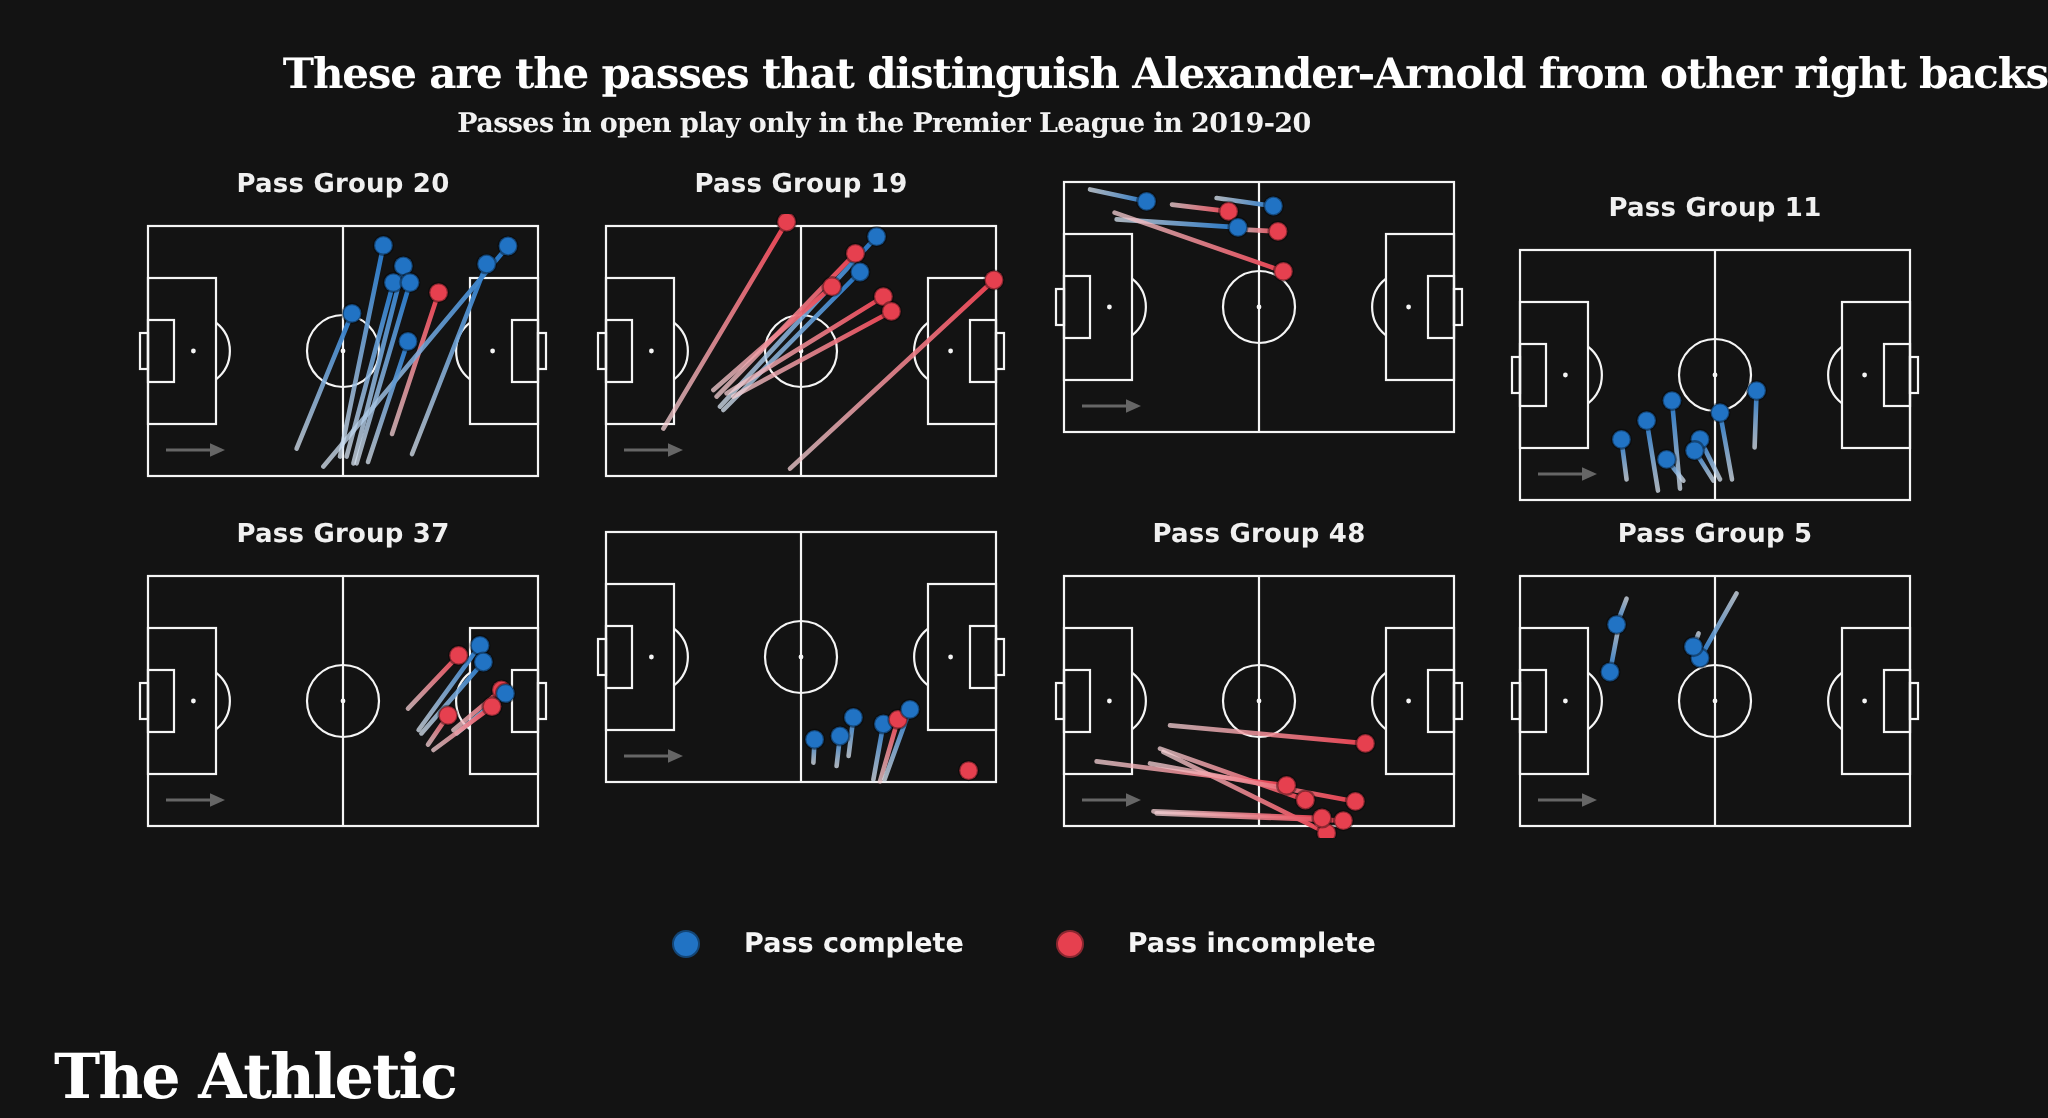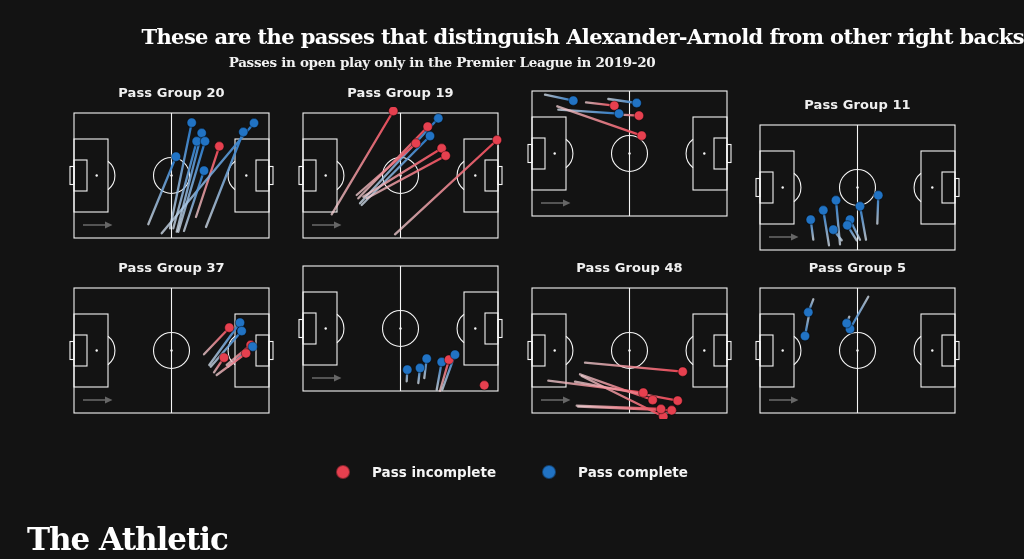--- a/index.html
+++ b/index.html
@@ -571,22 +571,22 @@
         <line x1="89.3" y1="28.7" x2="86.7" y2="35.3" stroke="url(#g7_3)" stroke-width="2.3" stroke-linecap="round"></line>
         <circle cx="48.3" cy="24.3" r="4.7" fill="#2173c4" stroke="rgba(0,0,0,0.38)" stroke-width="1.2"></circle>
         <circle cx="45" cy="48" r="4.7" fill="#2173c4" stroke="rgba(0,0,0,0.38)" stroke-width="1.2"></circle>
         <circle cx="90" cy="41" r="4.7" fill="#2173c4" stroke="rgba(0,0,0,0.38)" stroke-width="1.2"></circle>
         <circle cx="86.7" cy="35.3" r="4.7" fill="#2173c4" stroke="rgba(0,0,0,0.38)" stroke-width="1.2"></circle>
       </svg></div>
   </div>
 
 <div class="legend">
   <div class="legend-item">
+    <span class="legend-dot" id="dot-complete" style="background: rgb(33, 115, 196);"></span>
+    <span class="legend-label">Pass complete</span>
+  </div>
+  <div class="legend-item">
     <span class="legend-dot" id="dot-incomplete" style="background: rgb(230, 64, 79);"></span>
     <span class="legend-label">Pass incomplete</span>
-  </div>
-  <div class="legend-item">
-    <span class="legend-dot" id="dot-complete" style="background: rgb(33, 115, 196);"></span>
-    <span class="legend-label">Pass complete</span>
   </div>
 </div>
 
 <div class="logo">The Athletic</div>
 
 </body></html>

